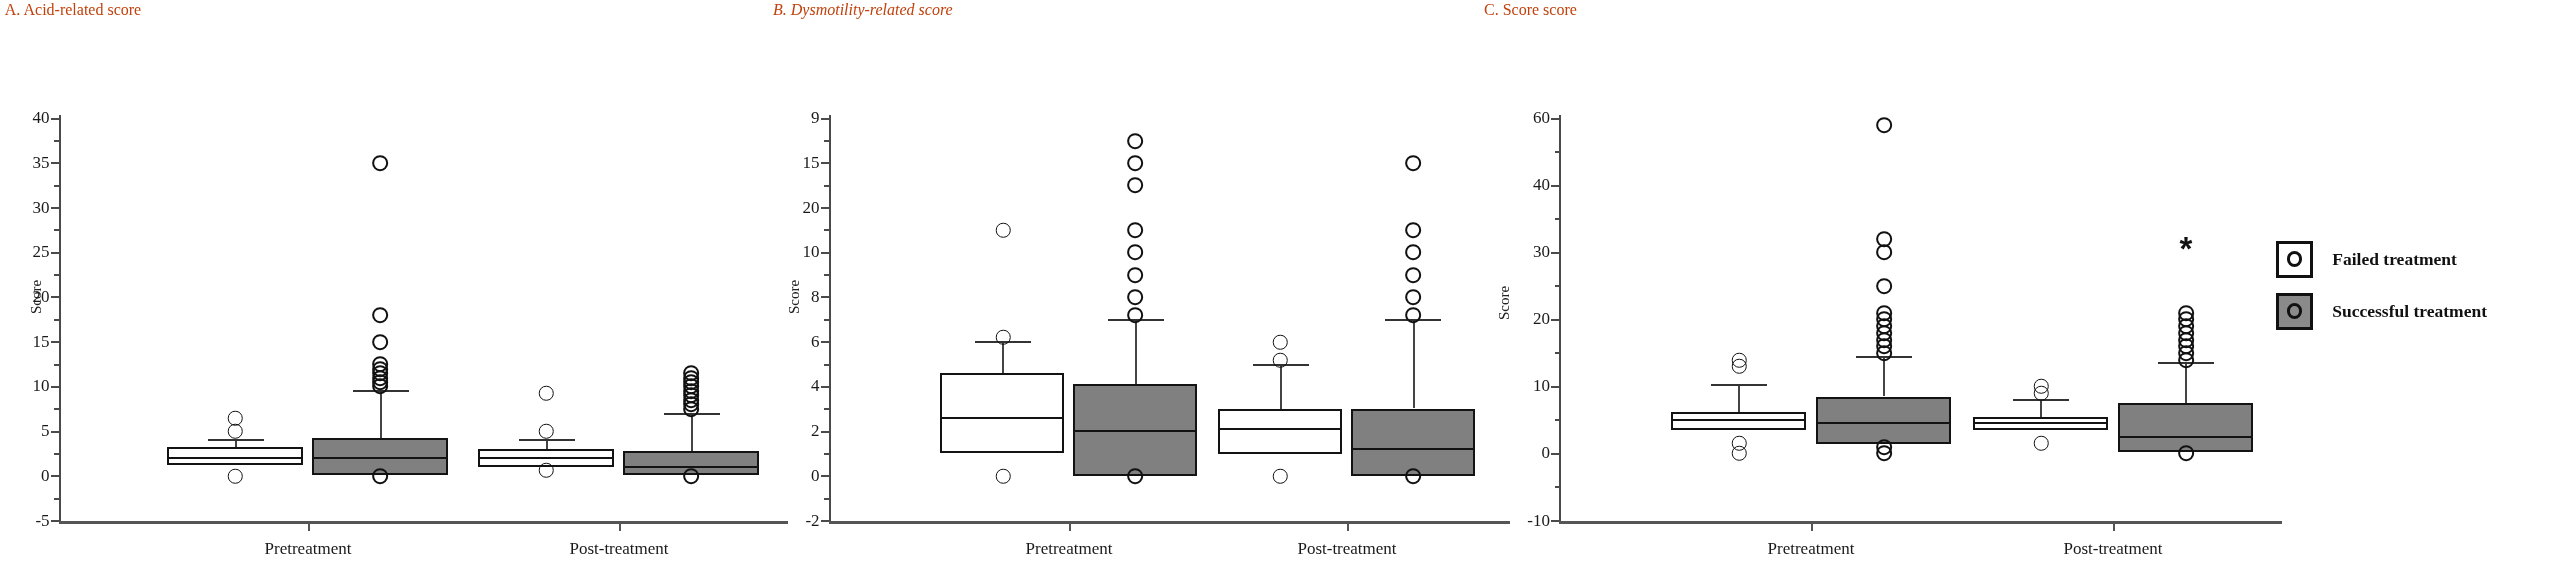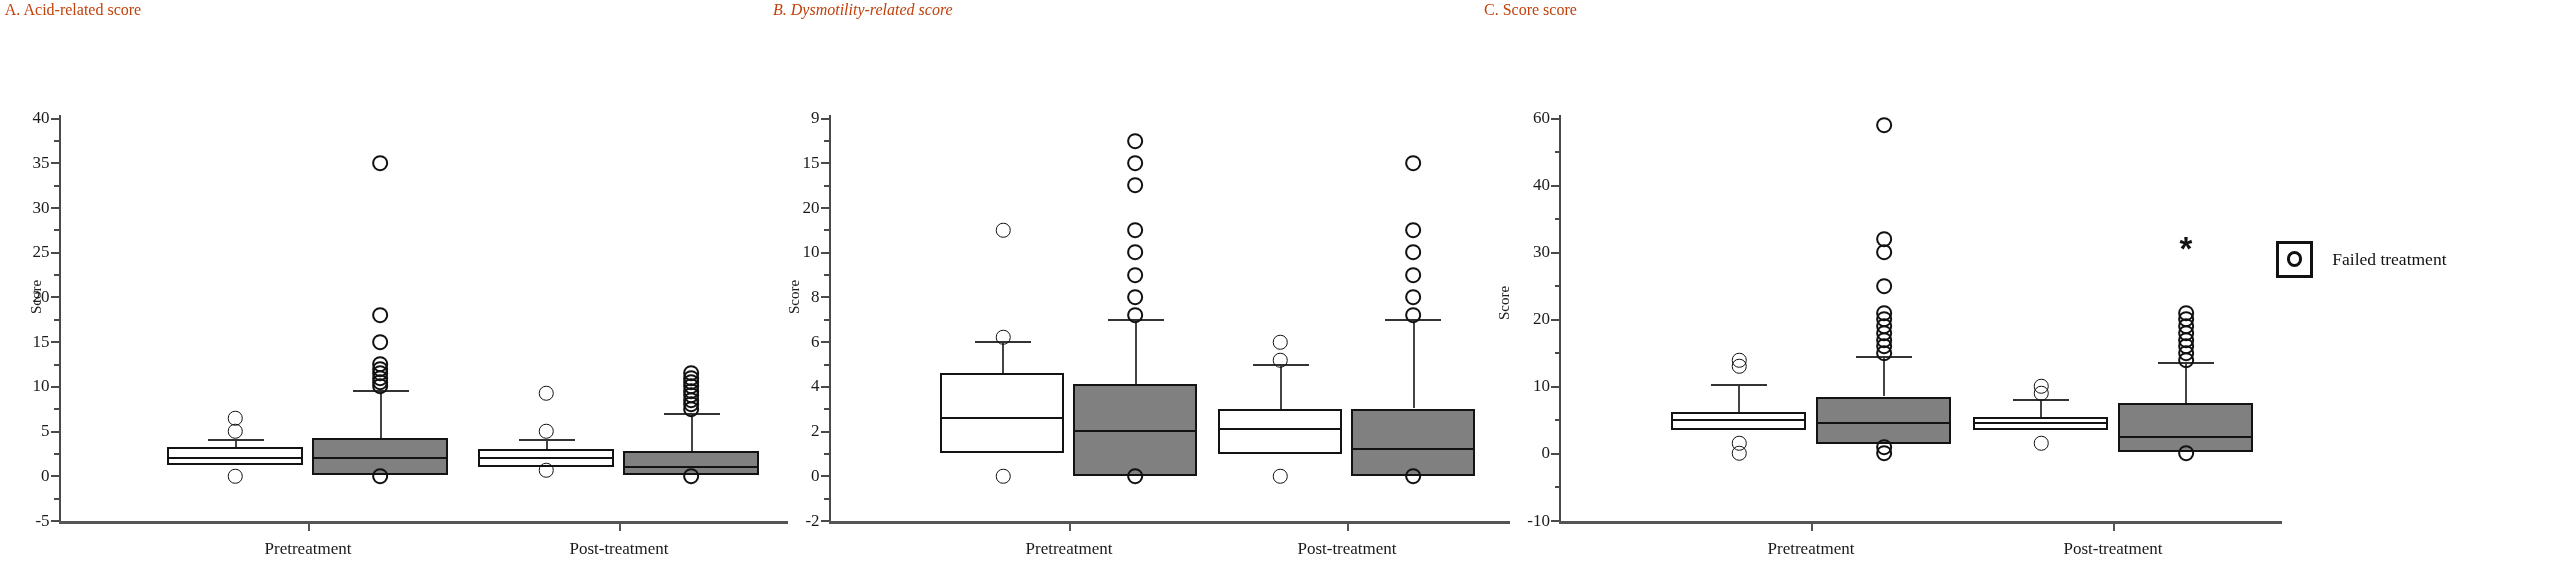--- a/index.html
+++ b/index.html
@@ -135,20 +135,21 @@
     width: 279px;
     top: 239px;
     height: 103px;
   }
   .legend-row {
     position: absolute;
     left: 0;
     height: 40px;
     display: flex;
     align-items: center;
+    font-weight: bold;
   }
   .legend-row.r0 { top: 0px; }
   .legend-row.r1 { top: 52px; }
   .legend-swatch {
     width: 37px; height: 37px;
     border: 3px solid #111;
     background: #ffffff;
     display: flex;
     align-items: center;
     justify-content: center;
@@ -416,17 +417,23 @@
   </div>
 
   <div id="legend-area">
     <div class="legend-box">
       <div class="legend-row r0">
         <div class="legend-swatch">
           <div class="ring"></div>
         </div>
         <div class="legend-text">Failed treatment</div>
       </div>
+      <div class="legend-row r1">
+        <div class="legend-swatch filled">
+          <div class="ring"></div>
+        </div>
+        <div class="legend-text">Successful treatment</div>
+      </div>
     </div>
   </div>
 
 </div>
 
 
 </body></html>

